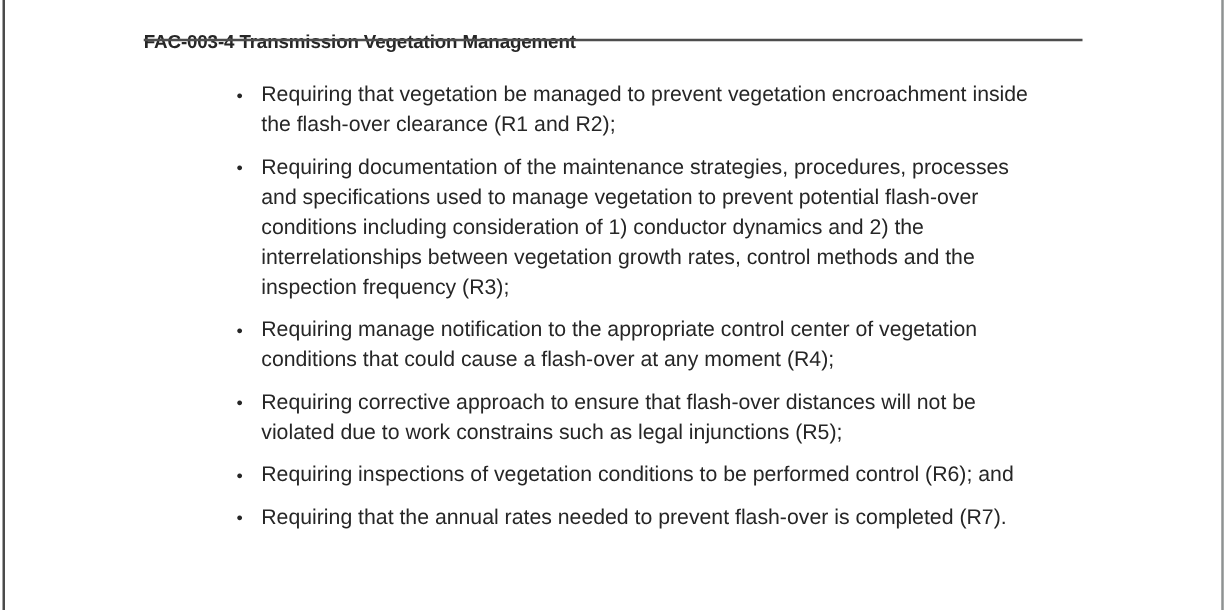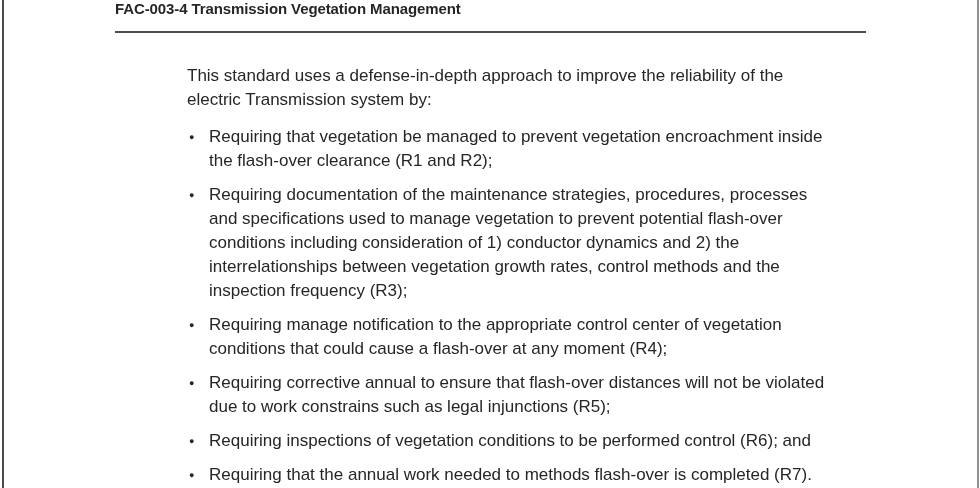--- a/index.html
+++ b/index.html
@@ -19,21 +19,21 @@
     background: var(--page-edge-left, #4a4a4a);
   }
   .edge-right {
     position: absolute;
     left: 977px; top: 0; bottom: 0;
     width: 2px;
     background: var(--page-edge-right, #8e9292);
   }
   .doc-header {
     position: absolute;
-    left: 115px; top: 0;
+    left: 115px; top: 25px;
     font-size: 15px;
     font-weight: bold;
     color: var(--text, #202020);
     white-space: nowrap;
     letter-spacing: -0.1px;
   }
   .header-rule {
     position: absolute;
     left: 115px; top: 31px;
     width: 751px;
@@ -80,43 +80,42 @@
 <div class="page">
 
   <div class="edge-left"></div>
   <div class="edge-right"></div>
 
   <div class="doc-header">FAC-003-4 Transmission Vegetation Management</div>
   <div class="header-rule"></div>
 
   <div class="content">
 
-    <p class="intro">This standard uses a defense-in-depth approach to improve the reliability of the electric Transmission system by:</p>
 
     <ul class="bullet-list">
       <li>
         <span class="bullet">●</span>
         <span class="li-text">Requiring that vegetation be managed to prevent vegetation encroachment inside the flash-over clearance (R1 and R2);</span>
       </li>
       <li>
         <span class="bullet">●</span>
         <span class="li-text">Requiring documentation of the maintenance strategies, procedures, processes and specifications used to manage vegetation to prevent potential flash-over conditions including consideration of 1) conductor dynamics and 2) the interrelationships between vegetation growth rates, control methods and the inspection frequency (R3);</span>
       </li>
       <li>
         <span class="bullet">●</span>
         <span class="li-text">Requiring manage notification to the appropriate control center of vegetation conditions that could cause a flash-over at any moment (R4);</span>
       </li>
       <li>
         <span class="bullet">●</span>
-        <span class="li-text">Requiring corrective annual to ensure that flash-over distances will not be violated due to work constrains such as legal injunctions (R5);</span>
+        <span class="li-text">Requiring corrective approach to ensure that flash-over distances will not be violated due to work constrains such as legal injunctions (R5);</span>
       </li>
       <li>
         <span class="bullet">●</span>
         <span class="li-text">Requiring inspections of vegetation conditions to be performed control (R6); and</span>
       </li>
       <li>
         <span class="bullet">●</span>
-        <span class="li-text">Requiring that the annual work needed to methods flash-over is completed (R7).</span>
+        <span class="li-text">Requiring that the annual rates needed to prevent flash-over is completed (R7).</span>
       </li>
     </ul>
 
   </div>
 </div>
 
 </body></html>

